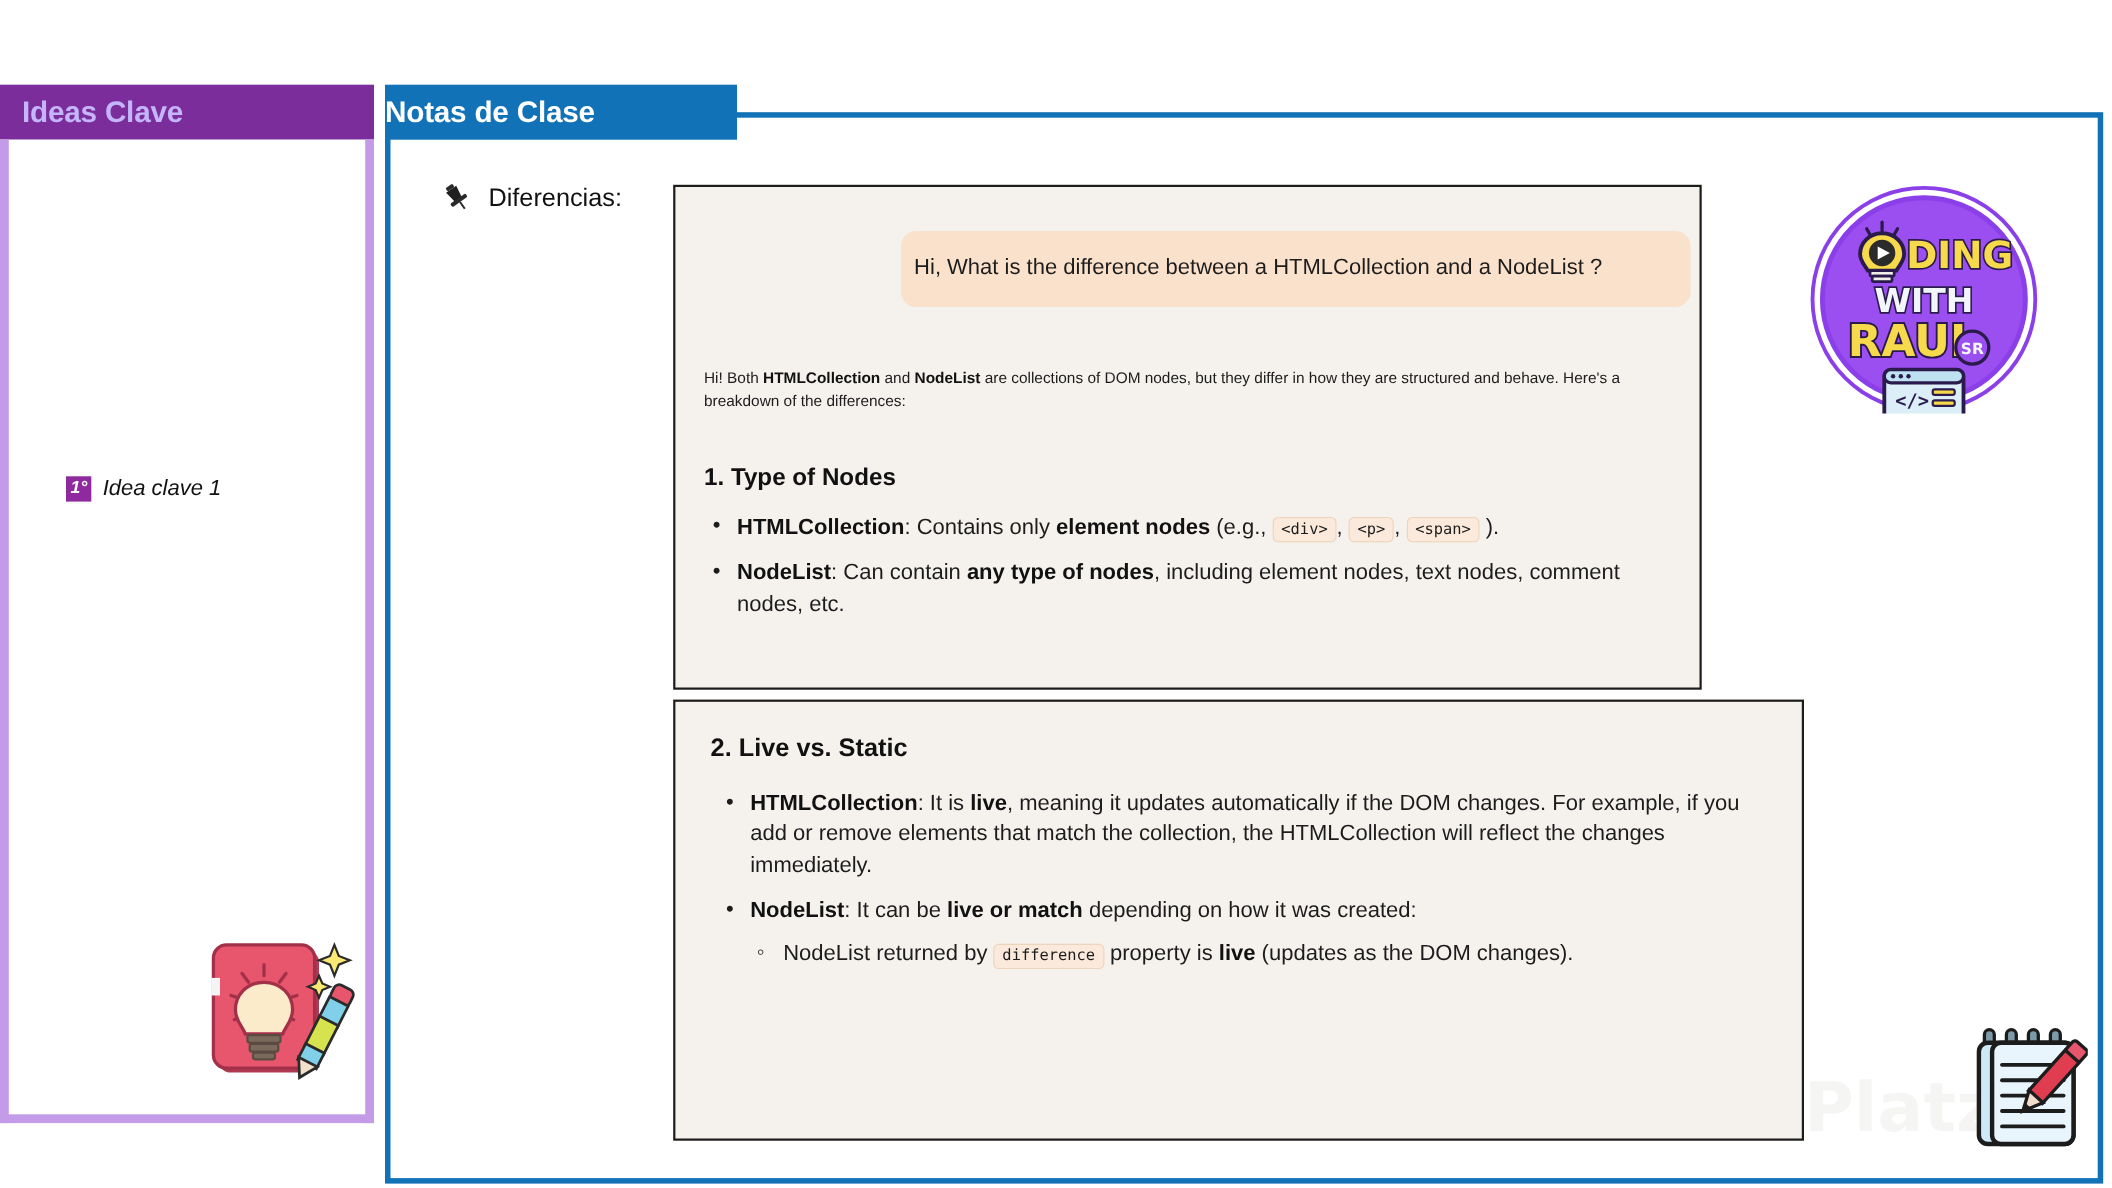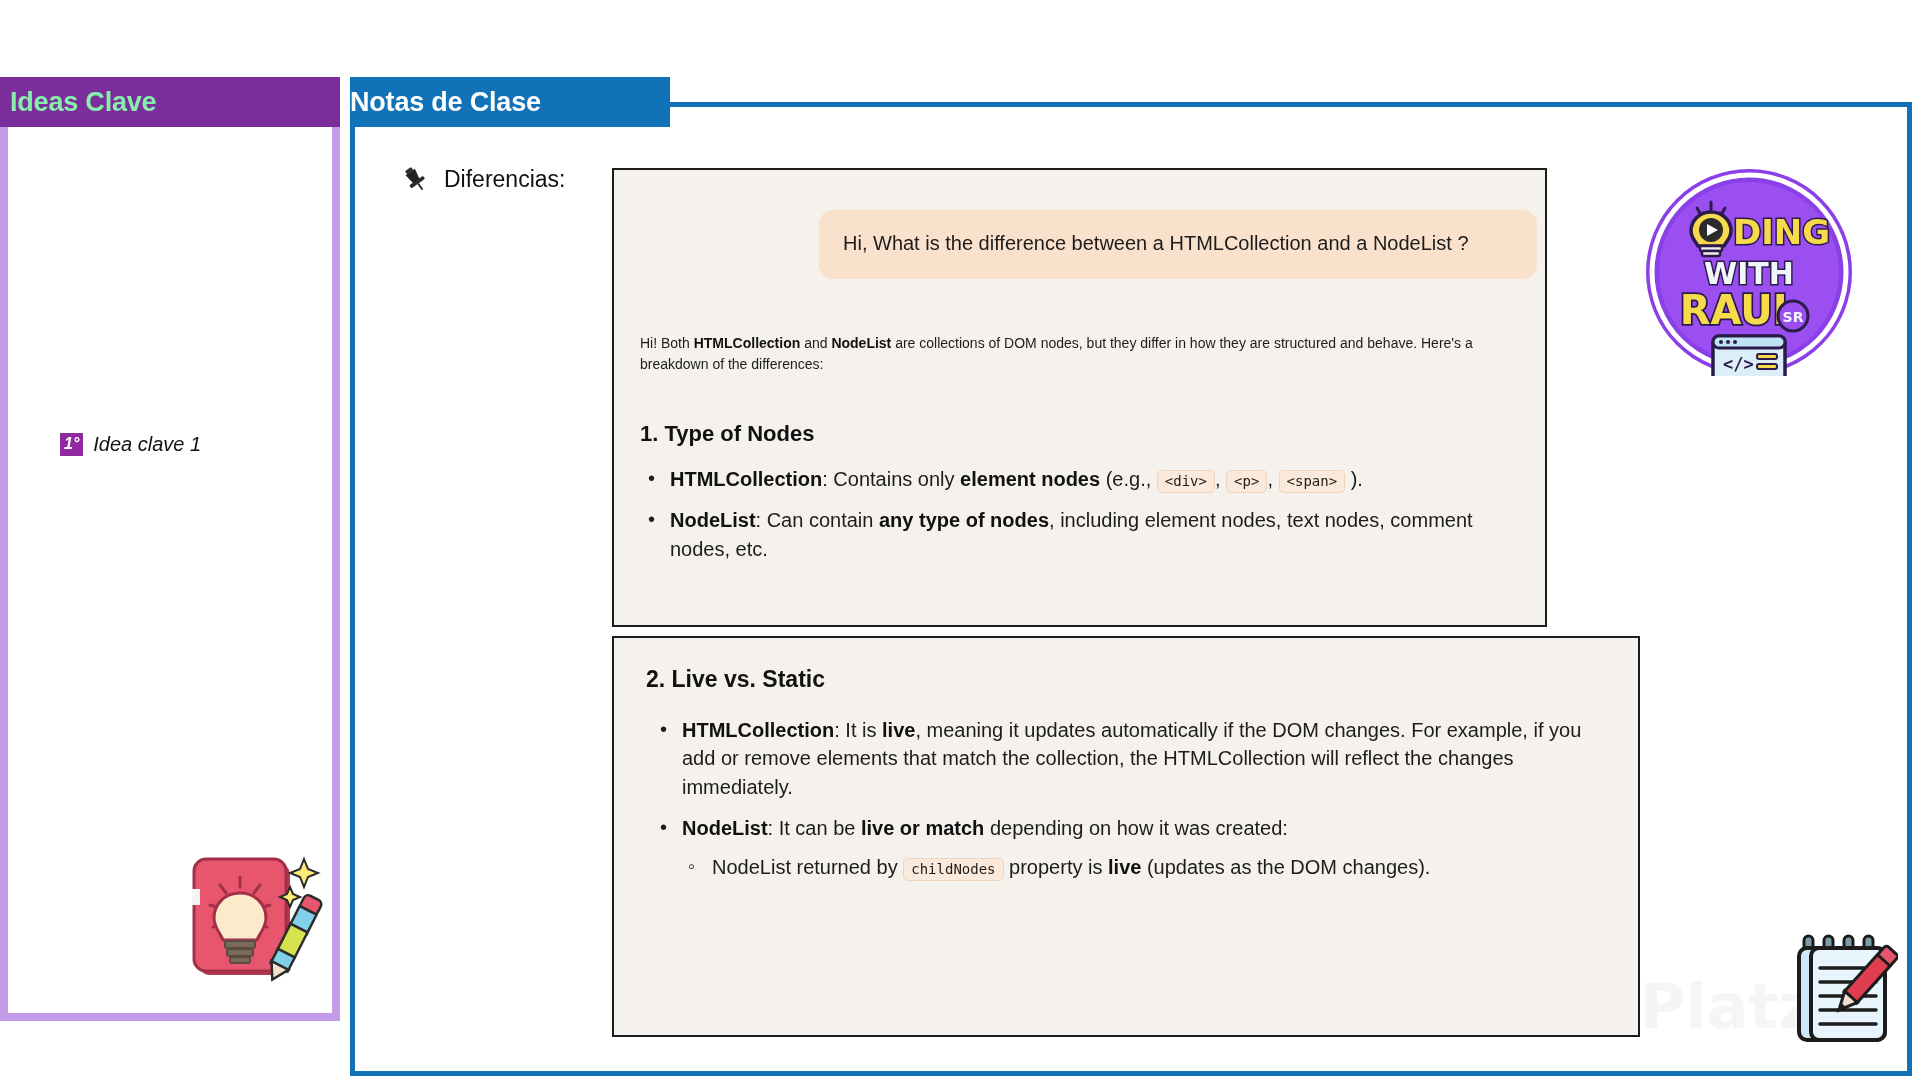--- a/index.html
+++ b/index.html
@@ -23,25 +23,25 @@
     width: 340px; height: 944px;
   }
   .ideas-header {
     position: absolute;
     left: 0px; top: 0px;
     width: 340px; height: 50px;
     background: #7B2D9B;
     display: flex; align-items: center;
   }
   .ideas-header-title {
-    color: #86efac;
+    color: #c4b5fd;
     font-size: 27px;
     font-weight: bold;
     letter-spacing: -0.2px;
-    padding-left: 10px;
+    padding-left: 20px;
   }
   .ideas-body {
     position: absolute;
     left: 0px; top: 50px;
     width: 340px; height: 894px;
     background: #ffffff;
     border-left: 8px solid #C49BE8;
     border-right: 8px solid #C49BE8;
     border-bottom: 8px solid #C49BE8;
   }
@@ -141,21 +141,21 @@
   }
   .card-1 { left: 612px; top: 168px;  width: 935px; height: 459px; }
   .card-2 { left: 612px; top: 636px;  width: 1028px; height: 401px; }
 
   .q-bubble {
     position: absolute;
     left: 205px; top: 40px;
     width: 718px;
     background: #FAE1CC;
     border-radius: 14px;
-    padding: 19px 24px 21px 24px;
+    padding: 19px 24px 21px 12px;
   }
   .q-bubble-text {
     font-size: 20px;
     line-height: 1.45;
     color: #1C1C1C;
   }
 
   .para {
     position: absolute;
     left: 26px;
@@ -318,21 +318,21 @@
 
     <ul class="bul list-2">
       <li>
         <b>HTMLCollection</b><span>: It is </span><b>live</b><span>, meaning it updates automatically if the DOM changes. For example, if you add or remove elements that match the collection, the HTMLCollection will reflect the changes immediately.</span>
       </li>
       <li>
         <b>NodeList</b><span>: It can be </span><b>live or match</b><span> depending on how it was created:</span>
 
         <ul class="sub">
           <li>
-            <span>NodeList returned by </span><code>childNodes</code><span> property is </span><b>live</b><span> (updates as the DOM changes).</span>
+            <span>NodeList returned by </span><code>difference</code><span> property is </span><b>live</b><span> (updates as the DOM changes).</span>
           </li>
         </ul>
       </li>
     </ul>
   </div>
 
   <svg class="brand-logo" viewBox="0 0 208 208">
     <circle cx="104" cy="104" r="103" fill="#8B3FE8"></circle>
     <circle cx="104" cy="104" r="97" fill="none" stroke="#FFFFFF" stroke-width="5"></circle>
     <circle cx="104" cy="104" r="90" fill="#9B4FF0"></circle>

